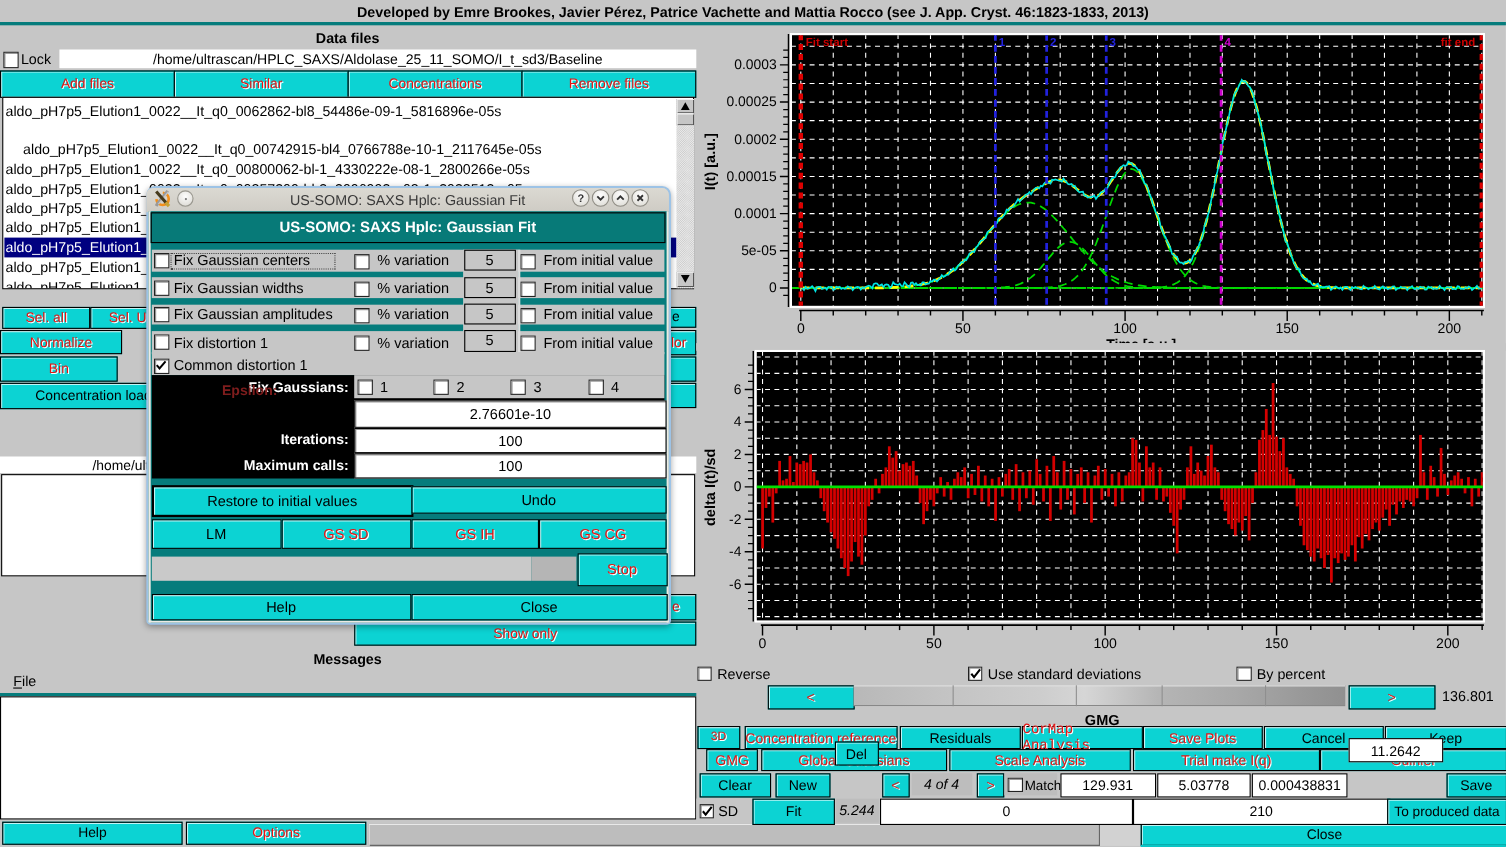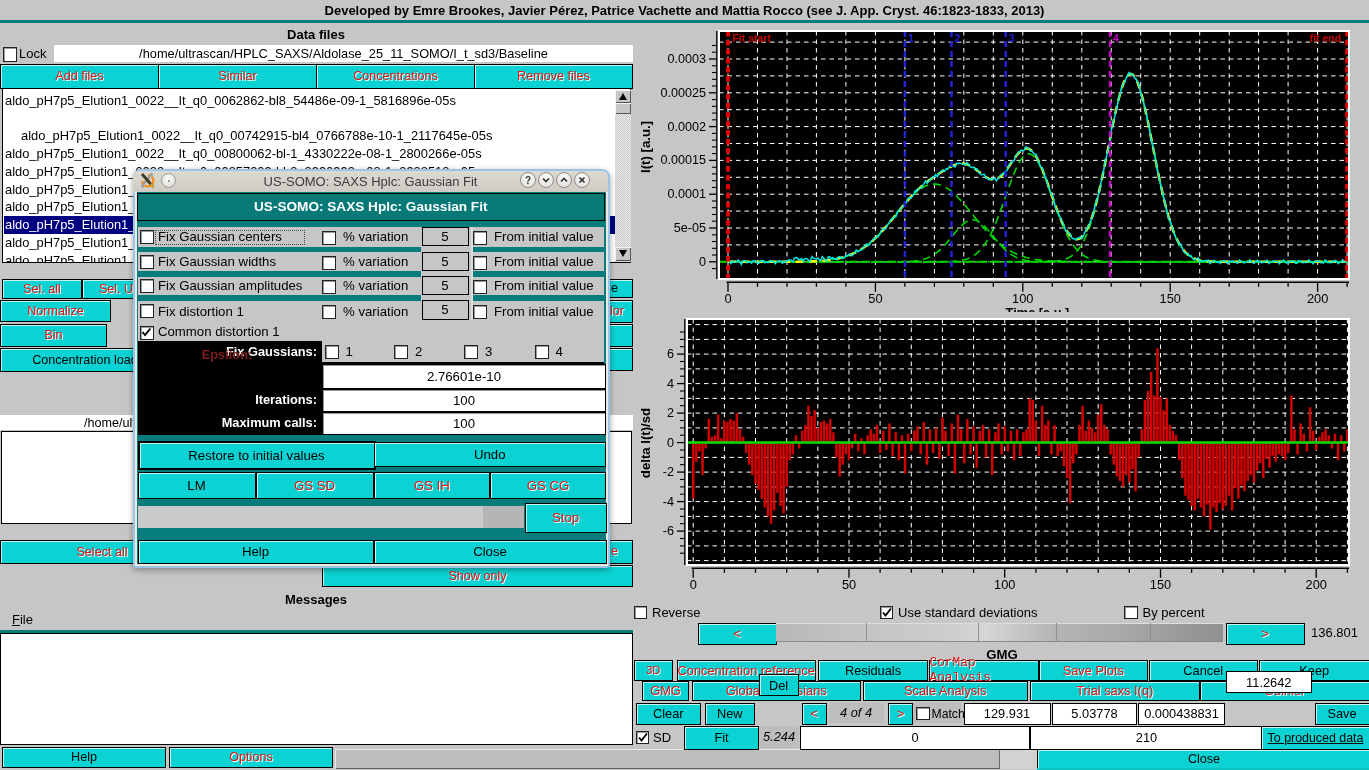--- a/index.html
+++ b/index.html
@@ -55,21 +55,20 @@
     <div class="btn" style="left:560px;top:300px;width:71px;height:21px;font-size:12.6px;"></div>
     <div class="abs red" style="left:610px;top:304px;font-size:12.6px;">lor</div>
     <div class="btn" style="left:560px;top:323.5px;width:71px;height:21.5px;font-size:12.6px;"></div>
     <div class="btn" style="left:560px;top:347.5px;width:71px;height:21.5px;font-size:12.6px;"></div>
     <div class="btn red" style="left:0px;top:300px;width:109px;height:19.5px;font-size:12.6px;">Normalize</div>
     <div class="btn red" style="left:0px;top:323.5px;width:105px;height:21.5px;font-size:12.6px;">Bin</div>
     <div class="btn" style="left:0px;top:347.5px;width:168px;height:22.5px;font-size:12.6px;white-space:nowrap;">Concentration load</div>
     <div class="abs" style="left:0;top:414.5px;width:633px;height:15.5px;background:#fff;"></div>
     <div class="abs" style="left:84px;top:415.5px;font-size:12.6px;">/home/ultrascan/somo/saxs</div>
     <div class="abs" style="left:1px;top:431px;width:631px;height:93px;background:#fff;border:1px solid #000;box-sizing:border-box;"></div>
-    <div class="btn red" style="left:0px;top:540px;width:202px;height:22px;font-size:12.6px;">Select all</div>
     <div class="btn" style="left:560px;top:540px;width:71px;height:22px;font-size:12.6px;"></div>
     <div class="abs red" style="left:611px;top:544px;font-size:12.6px;">e</div>
     <div class="btn red" style="left:322px;top:564.5px;width:309px;height:20.5px;font-size:12.6px;">Show only</div>
     <div class="abs b" style="left:0;top:592px;width:632px;text-align:center;font-size:13px;">Messages</div>
     <div class="abs" style="left:12px;top:612px;font-size:13px;"><span style="text-decoration:underline;">F</span>ile</div>
     <div class="abs" style="left:0;top:630px;width:633px;height:3px;background:#067c7c;"></div>
     <div class="abs" style="left:0;top:633px;width:633px;height:112px;background:#fff;border:1px solid #000;box-sizing:border-box;"></div>
     <div class="btn" style="left:2px;top:747px;width:162px;height:18.5px;font-size:12.6px;">Help</div>
     <div class="btn red" style="left:169px;top:747px;width:162px;height:18.5px;font-size:12.6px;">Options</div>
     <div class="abs" style="left:335px;top:748.5px;width:665px;height:20px;background:#bdbdbd;box-shadow:inset 1px 1px 0 #e8e8e8, inset -1px -1px 0 #666;"></div>
@@ -562,21 +561,21 @@
     <div class="btn red" style="left:634px;top:660px;width:36.5px;height:18.5px;font-size:11px;">3D</div>
     <div class="btn red" style="left:676.5px;top:660px;width:137.5px;height:18.5px;font-size:12.8px;">Concentration reference</div>
     <div class="btn" style="left:818px;top:660px;width:108px;height:18.5px;font-size:12.8px;">Residuals</div>
     <div class="btn red" style="left:928.5px;top:660px;width:108px;height:18.5px;font-size:12.8px;font-family:Liberation Mono, monospace;">CorMap Analysis</div>
     <div class="btn red" style="left:1039px;top:660px;width:106.5px;height:18.5px;font-size:12.8px;">Save Plots</div>
     <div class="btn" style="left:1148.5px;top:660px;width:107.5px;height:18.5px;font-size:12.8px;">Cancel</div>
     <div class="btn" style="left:1259px;top:660px;width:108.5px;height:18.5px;font-size:12.8px;">Keep</div>
     <div class="btn red" style="left:642px;top:680.5px;width:45px;height:18.5px;font-size:12.8px;">GMG</div>
     <div class="btn red" style="left:692px;top:680.5px;width:166.5px;height:18.5px;font-size:12.8px;">Global Gaussians</div>
     <div class="btn red" style="left:862.5px;top:680.5px;width:163.5px;height:18.5px;font-size:12.8px;">Scale Analysis</div>
-    <div class="btn red" style="left:1029.5px;top:680.5px;width:168.5px;height:18.5px;font-size:12.8px;">Trial saxs I(q)</div>
+    <div class="btn red" style="left:1029.5px;top:680.5px;width:168.5px;height:18.5px;font-size:12.8px;">Trial make I(q)</div>
     <div class="btn red" style="left:1200px;top:680.5px;width:167.5px;height:18.5px;font-size:12.8px;">Guinier</div>
     <div class="btn" style="left:635.5px;top:702.5px;width:63.5px;height:20px;font-size:12.8px;">Clear</div>
     <div class="btn" style="left:704.5px;top:702.5px;width:48.5px;height:20px;font-size:12.8px;">New</div>
     <div class="btn" style="left:758.5px;top:674px;width:38px;height:20px;font-size:12.8px;">Del</div>
     <div class="btn red" style="left:801.5px;top:702.5px;width:23px;height:20px;font-size:12.8px;">&lt;</div>
     <div class="gray" style="left:828.5px;top:702.5px;width:55px;height:20px;font-size:12.8px;">4 of 4</div>
     <div class="btn red" style="left:888px;top:702.5px;width:23px;height:20px;font-size:12.8px;">&gt;</div>
     <div class="gray" style="left:913px;top:702.5px;width:47.5px;height:20px;"></div>
     <div class="cb" style="left:916px;top:706.5px;width:11.5px;height:11.5px;"></div>
     <div class="abs" style="left:931.5px;top:706.5px;font-size:12.2px;">Match</div>
@@ -589,21 +588,21 @@
     <div class="cb" style="left:635.5px;top:730.5px;width:11.5px;height:11.5px;">
       <svg width="12" height="12" viewBox="0 0 12 12" style="position:absolute;left:0;top:0;">
         <path d="M2 5.5 L4.5 8.5 L10 1.5" stroke="#000" stroke-width="1.9" fill="none"></path>
       </svg>
     </div>
     <div class="abs" style="left:653px;top:729.5px;font-size:13px;">SD</div>
     <div class="btn" style="left:684px;top:726px;width:73px;height:21.5px;font-size:12.8px;">Fit</div>
     <div class="gray" style="left:759.5px;top:726px;width:39px;height:21.5px;font-size:12.8px;">5.244</div>
     <div class="inp" style="left:800px;top:726px;width:228px;height:21.5px;font-size:12.8px;">0</div>
     <div class="inp" style="left:1029.5px;top:726px;width:232px;height:21.5px;font-size:12.8px;">210</div>
-    <div class="btn" style="left:1261px;top:726px;width:107px;height:21.5px;font-size:12.4px;text-decoration:underline;">To produced data</div>
+    <div class="btn" style="left:1261px;top:726px;width:107px;height:21.5px;font-size:12.4px;">To produced data</div>
     <div class="abs" style="left:132.5px;top:168.5px;width:477px;height:399px;border:2px solid #9dc3e6;border-radius:8px 8px 4px 4px;background:#d3d1ca;box-shadow:0 2px 6px rgba(0,0,0,.35);box-sizing:border-box;"></div>
     <div class="abs" style="left:133px;top:170.5px;width:475px;height:22px;border-radius:6px 6px 0 0;background:linear-gradient(#dbd9d2,#cecbc4);"></div>
     <svg class="abs" style="left:138.5px;top:172px;" width="17" height="17" viewBox="0 0 17 17">
 <path d="M3.2 9 A5.6 5.6 0 1 0 9 3.2" fill="none" stroke="#f2901c" stroke-width="2.4"></path>
 <path d="M13.5 1.5 L4.2 13 L3 15.3" stroke="#9a9a9a" stroke-width="2.8" fill="none"></path>
 <path d="M13.9 2.5 L5 13.5" stroke="#c9c9c9" stroke-width="1" fill="none"></path>
 <path d="M3 2 L13 13.5" stroke="#463a1c" stroke-width="2.8" fill="none"></path>
 <path d="M11.6 12 L14.6 15.4" stroke="#c7a132" stroke-width="3" fill="none"></path>
 </svg>
     <div class="abs" style="left:161px;top:173px;width:15px;height:15px;border-radius:50%;background:radial-gradient(circle at 50% 35%,#fdfdfd,#d8d6cf);border:1px solid #9a9890;box-sizing:border-box;"></div>

